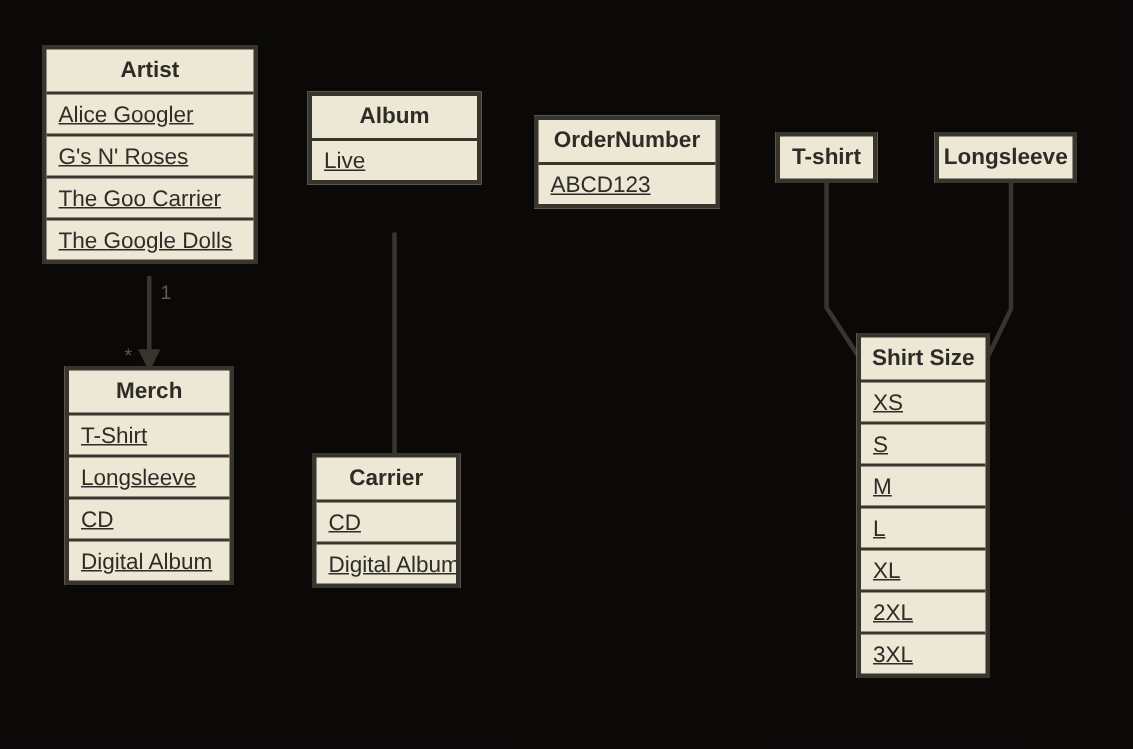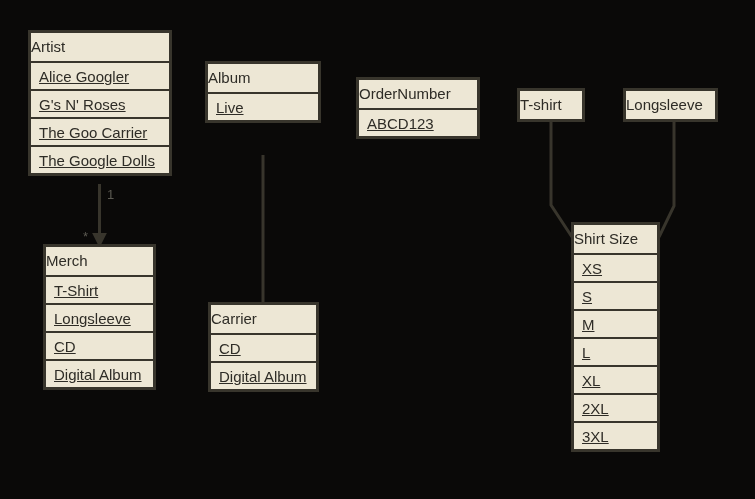--- a/index.html
+++ b/index.html
@@ -29,22 +29,22 @@
   .cell {
     height: 28px;
     line-height: 28px;
     font-size: 15px;
     color: var(--text);
     white-space: nowrap;
     overflow: hidden;
   }
   .cell + .cell { border-top: 2px solid var(--box-border); text-decoration: underline; }
   .cell.title {
-    font-weight: normal;
-    text-align: left;
+    font-weight: bold;
+    text-align: center;
   }
   .cell.row { padding-left: 8px; text-align: left; }
   svg.wires {
     position: absolute;
     left: 0; top: 0;
     width: 755px; height: 499px;
     pointer-events: none;
   }
   svg.wires line, svg.wires polyline {
     stroke: var(--line);
@@ -93,21 +93,21 @@
     <div class="cell row">Longsleeve</div>
     <div class="cell row">CD</div>
     <div class="cell row">Digital Album</div>
   </div>
 
   <div class="node" style="left:205px; top:61px; width:116px;">
     <div class="cell title">Album</div>
     <div class="cell row">Live</div>
   </div>
 
-  <div class="node" style="left:208px; top:302px; width:111px;">
+  <div class="node" style="left:208px; top:302px; width:99px;">
     <div class="cell title">Carrier</div>
     <div class="cell row">CD</div>
     <div class="cell row">Digital Album</div>
   </div>
 
   <div class="node" style="left:356px; top:77px; width:124px;">
     <div class="cell title">OrderNumber</div>
     <div class="cell row">ABCD123</div>
   </div>
 

